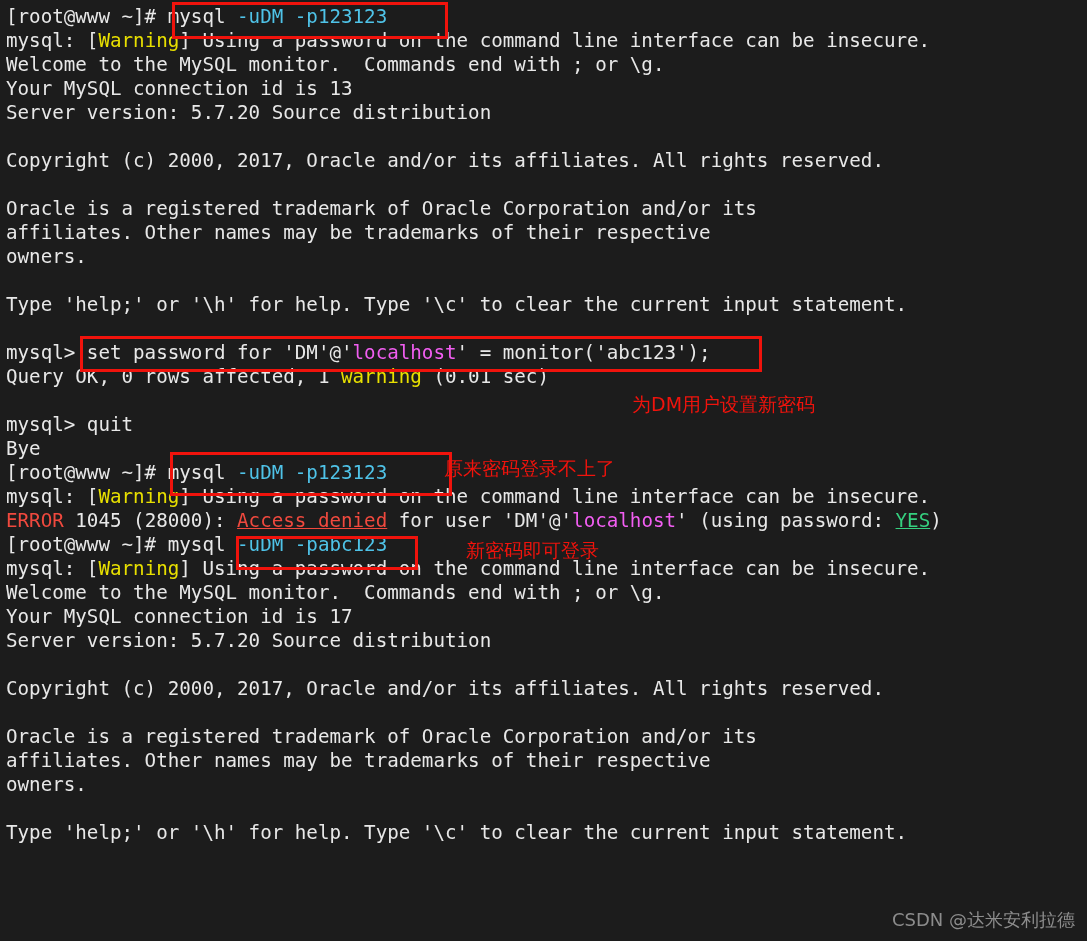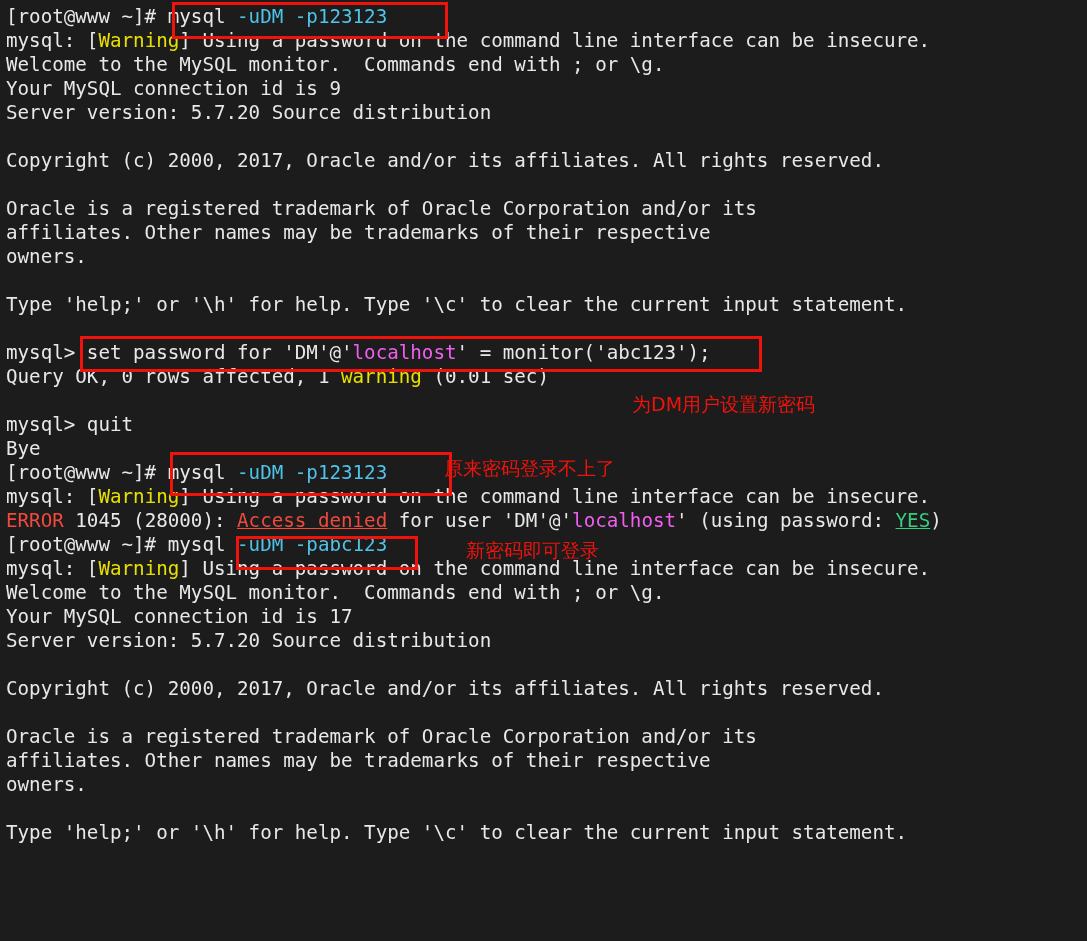--- a/index.html
+++ b/index.html
@@ -79,21 +79,21 @@
   }
 </style>
 </head>
 <body>
 
 <div id="terminal">
   <div id="lines">
       <div class="ln" id="line-1"><span class="c-white">[root@www ~]# </span><span class="c-white">mysql </span><span class="c-cyan">-uDM -p123123</span></div>
       <div class="ln" id="line-2"><span class="c-white">mysql: [</span><span class="c-yellow">Warning</span><span class="c-white">] Using a password on the command line interface can be insecure.</span></div>
       <div class="ln" id="line-3"><span class="c-white">Welcome to the MySQL monitor.  Commands end with ; or \g.</span></div>
-      <div class="ln" id="line-4"><span class="c-white">Your MySQL connection id is 9</span></div>
+      <div class="ln" id="line-4"><span class="c-white">Your MySQL connection id is 13</span></div>
       <div class="ln" id="line-5"><span class="c-white">Server version: 5.7.20 Source distribution</span></div>
       <div class="ln blank" id="line-6">&nbsp;</div>
       <div class="ln" id="line-7"><span class="c-white">Copyright (c) 2000, 2017, Oracle and/or its affiliates. All rights reserved.</span></div>
       <div class="ln blank" id="line-8">&nbsp;</div>
       <div class="ln" id="line-9"><span class="c-white">Oracle is a registered trademark of Oracle Corporation and/or its</span></div>
       <div class="ln" id="line-10"><span class="c-white">affiliates. Other names may be trademarks of their respective</span></div>
       <div class="ln" id="line-11"><span class="c-white">owners.</span></div>
       <div class="ln blank" id="line-12">&nbsp;</div>
       <div class="ln" id="line-13"><span class="c-white">Type 'help;' or '\h' for help. Type '\c' to clear the current input statement.</span></div>
       <div class="ln blank" id="line-14">&nbsp;</div>
@@ -122,13 +122,14 @@
     </div>
   <div id="overlays">
       <div class="box" style="left: 172px; top: 2px; width: 276px; height: 37px; border-color: rgb(240, 19, 12);"></div>
       <div class="box" style="left: 80px; top: 336px; width: 682px; height: 36px; border-color: rgb(240, 19, 12);"></div>
       <div class="box" style="left: 170px; top: 452px; width: 282px; height: 44px; border-color: rgb(240, 19, 12);"></div>
       <div class="box" style="left: 236px; top: 536px; width: 182px; height: 34px; border-color: rgb(240, 19, 12);"></div>
       <div class="anno" style="left: 632px; top: 392px; color: rgb(240, 19, 12);">为DM用户设置新密码</div>
       <div class="anno" style="left: 444px; top: 456px; color: rgb(240, 19, 12);">原来密码登录不上了</div>
       <div class="anno" style="left: 466px; top: 538px; color: rgb(240, 19, 12);">新密码即可登录</div>
     </div>
+  <div id="watermark">CSDN @达米安利拉德</div>
 </div>
 
 </body></html>

